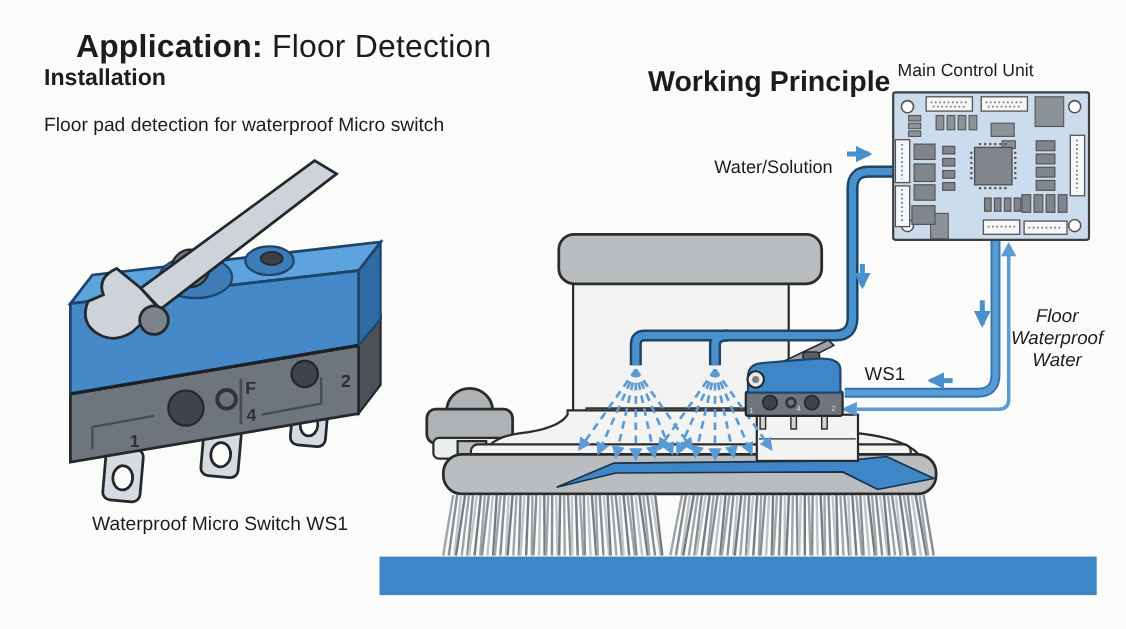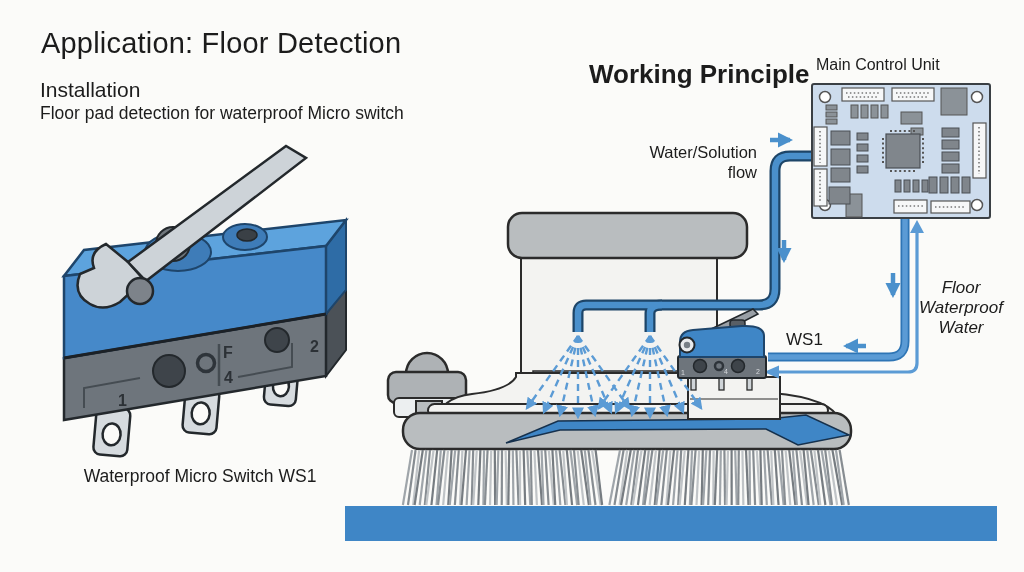--- a/index.html
+++ b/index.html
@@ -3,22 +3,22 @@
 <meta charset="utf-8">
 <style>
   html,body{margin:0;padding:0;}
   .stage{
     position:relative;width:1024px;height:572px;overflow:hidden;
     background:#fbfbf9;color:#1c1c1c;
     font-family:"Liberation Sans","DejaVu Sans",sans-serif;
   }
   .abs{position:absolute;}
   .title{left:41px;top:27px;font-size:29px;letter-spacing:.2px;}
-  .title .b{font-weight:400;}
-  .section-heading{left:40px;top:78px;font-size:21px;font-weight:400;}
+  .title .b{font-weight:700;margin-left:28px;}
+  .section-heading{left:40px;top:59px;font-size:21px;font-weight:700;}
   .section-subtitle{left:40px;top:103px;font-size:17.5px;}
   .caption{left:40px;top:466px;width:320px;text-align:center;font-size:17.5px;}
   .working{left:589px;top:59px;font-size:26px;font-weight:700;}
   .mcu-label{left:816px;top:56px;width:178px;text-align:left;font-size:16px;}
   .water-label{left:600px;top:142px;width:157px;text-align:right;font-size:16.5px;line-height:20px;}
   .ws1-label{left:770px;top:330px;font-size:17px;font-weight:500;margin-left:16px;}
   .signal-label{left:906px;top:278px;width:110px;text-align:center;font-size:17px;line-height:20px;font-style:italic;}
   svg{position:absolute;left:0;top:0;}
   svg text{font-family:"Liberation Sans","DejaVu Sans",sans-serif;}
   #iso-switch{left:40px;top:140px;}
@@ -380,21 +380,20 @@
     <span class="b">Application:</span><span> Floor Detection</span>
   </div>
   <div class="abs section-heading">Installation</div>
   <div class="abs section-subtitle">Floor pad detection for waterproof Micro switch</div>
   <div class="abs caption">Waterproof Micro Switch WS1</div>
 
   <div class="abs working">Working Principle</div>
   <div class="abs mcu-label">Main Control Unit</div>
   <div class="abs water-label">
     <div>Water/Solution</div>
-    <div>flow</div>
   </div>
   <div class="abs ws1-label">WS1</div>
   <div class="abs signal-label">
     <div>Floor</div>
     <div>Waterproof</div>
     <div>Water</div>
   </div>
 
 </div>
 

